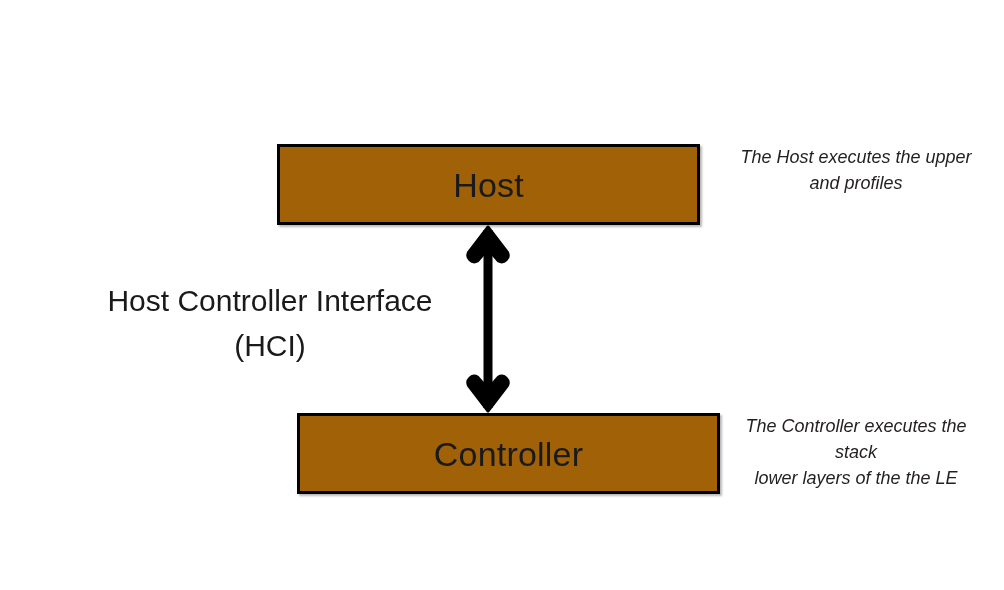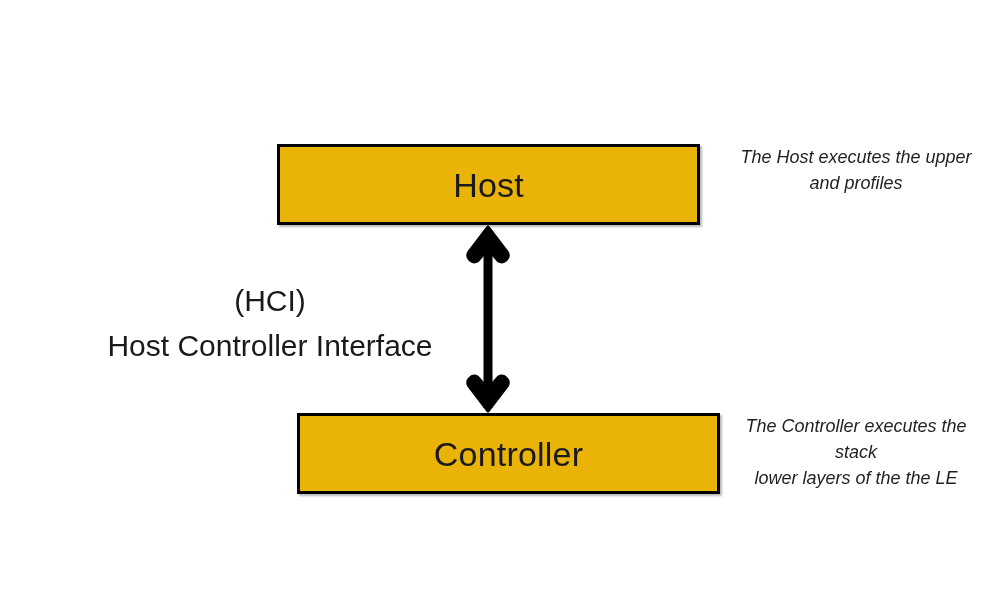--- a/index.html
+++ b/index.html
@@ -15,21 +15,21 @@
     width: 1004px;
     height: 590px;
     background: #ffffff;
     overflow: hidden;
   }
 
   
   .layer-box {
     position: absolute;
     box-sizing: border-box;
-    background: #eab308;
+    background: #a16207;
     border: 3px solid #000000;
     box-shadow: 2px 2px 2px rgba(0,0,0,0.28);
     display: flex;
     align-items: center;
     justify-content: center;
   }
   .layer-box-label {
     font-size: 34px;
     line-height: 1;
     color: #1a1a1a;
@@ -92,22 +92,22 @@
   <svg id="hci-arrow" viewBox="0 0 66 190">
 
     <rect x="28.5" y="6" width="9" height="178" fill="#000000"></rect>
 
     <path d="M 33 3 L 52.5 28.5 A 6.5 6.5 0 0 1 43.5 37 L 33 25 L 22.5 37 A 6.5 6.5 0 0 1 13.5 28.5 Z" fill="#000000" stroke="#000000" stroke-width="3" stroke-linejoin="round"></path>
 
     <path d="M 33 187 L 13.5 161.5 A 6.5 6.5 0 0 1 22.5 153 L 33 165 L 43.5 153 A 6.5 6.5 0 0 1 52.5 161.5 Z" fill="#000000" stroke="#000000" stroke-width="3" stroke-linejoin="round"></path>
   </svg>
 
   <div id="hci-caption">
+    <span class="line">Host Controller Interface</span>
     <span class="line">(HCI)</span>
-    <span class="line">Host Controller Interface</span>
   </div>
 
   <div id="controller-box" class="layer-box">
     <span class="layer-box-label">Controller</span>
   </div>
 
   <div id="controller-annotation" class="annotation">
     <div>The Controller executes the</div>
     <div>stack</div>
     <div>lower layers of the the LE</div>

